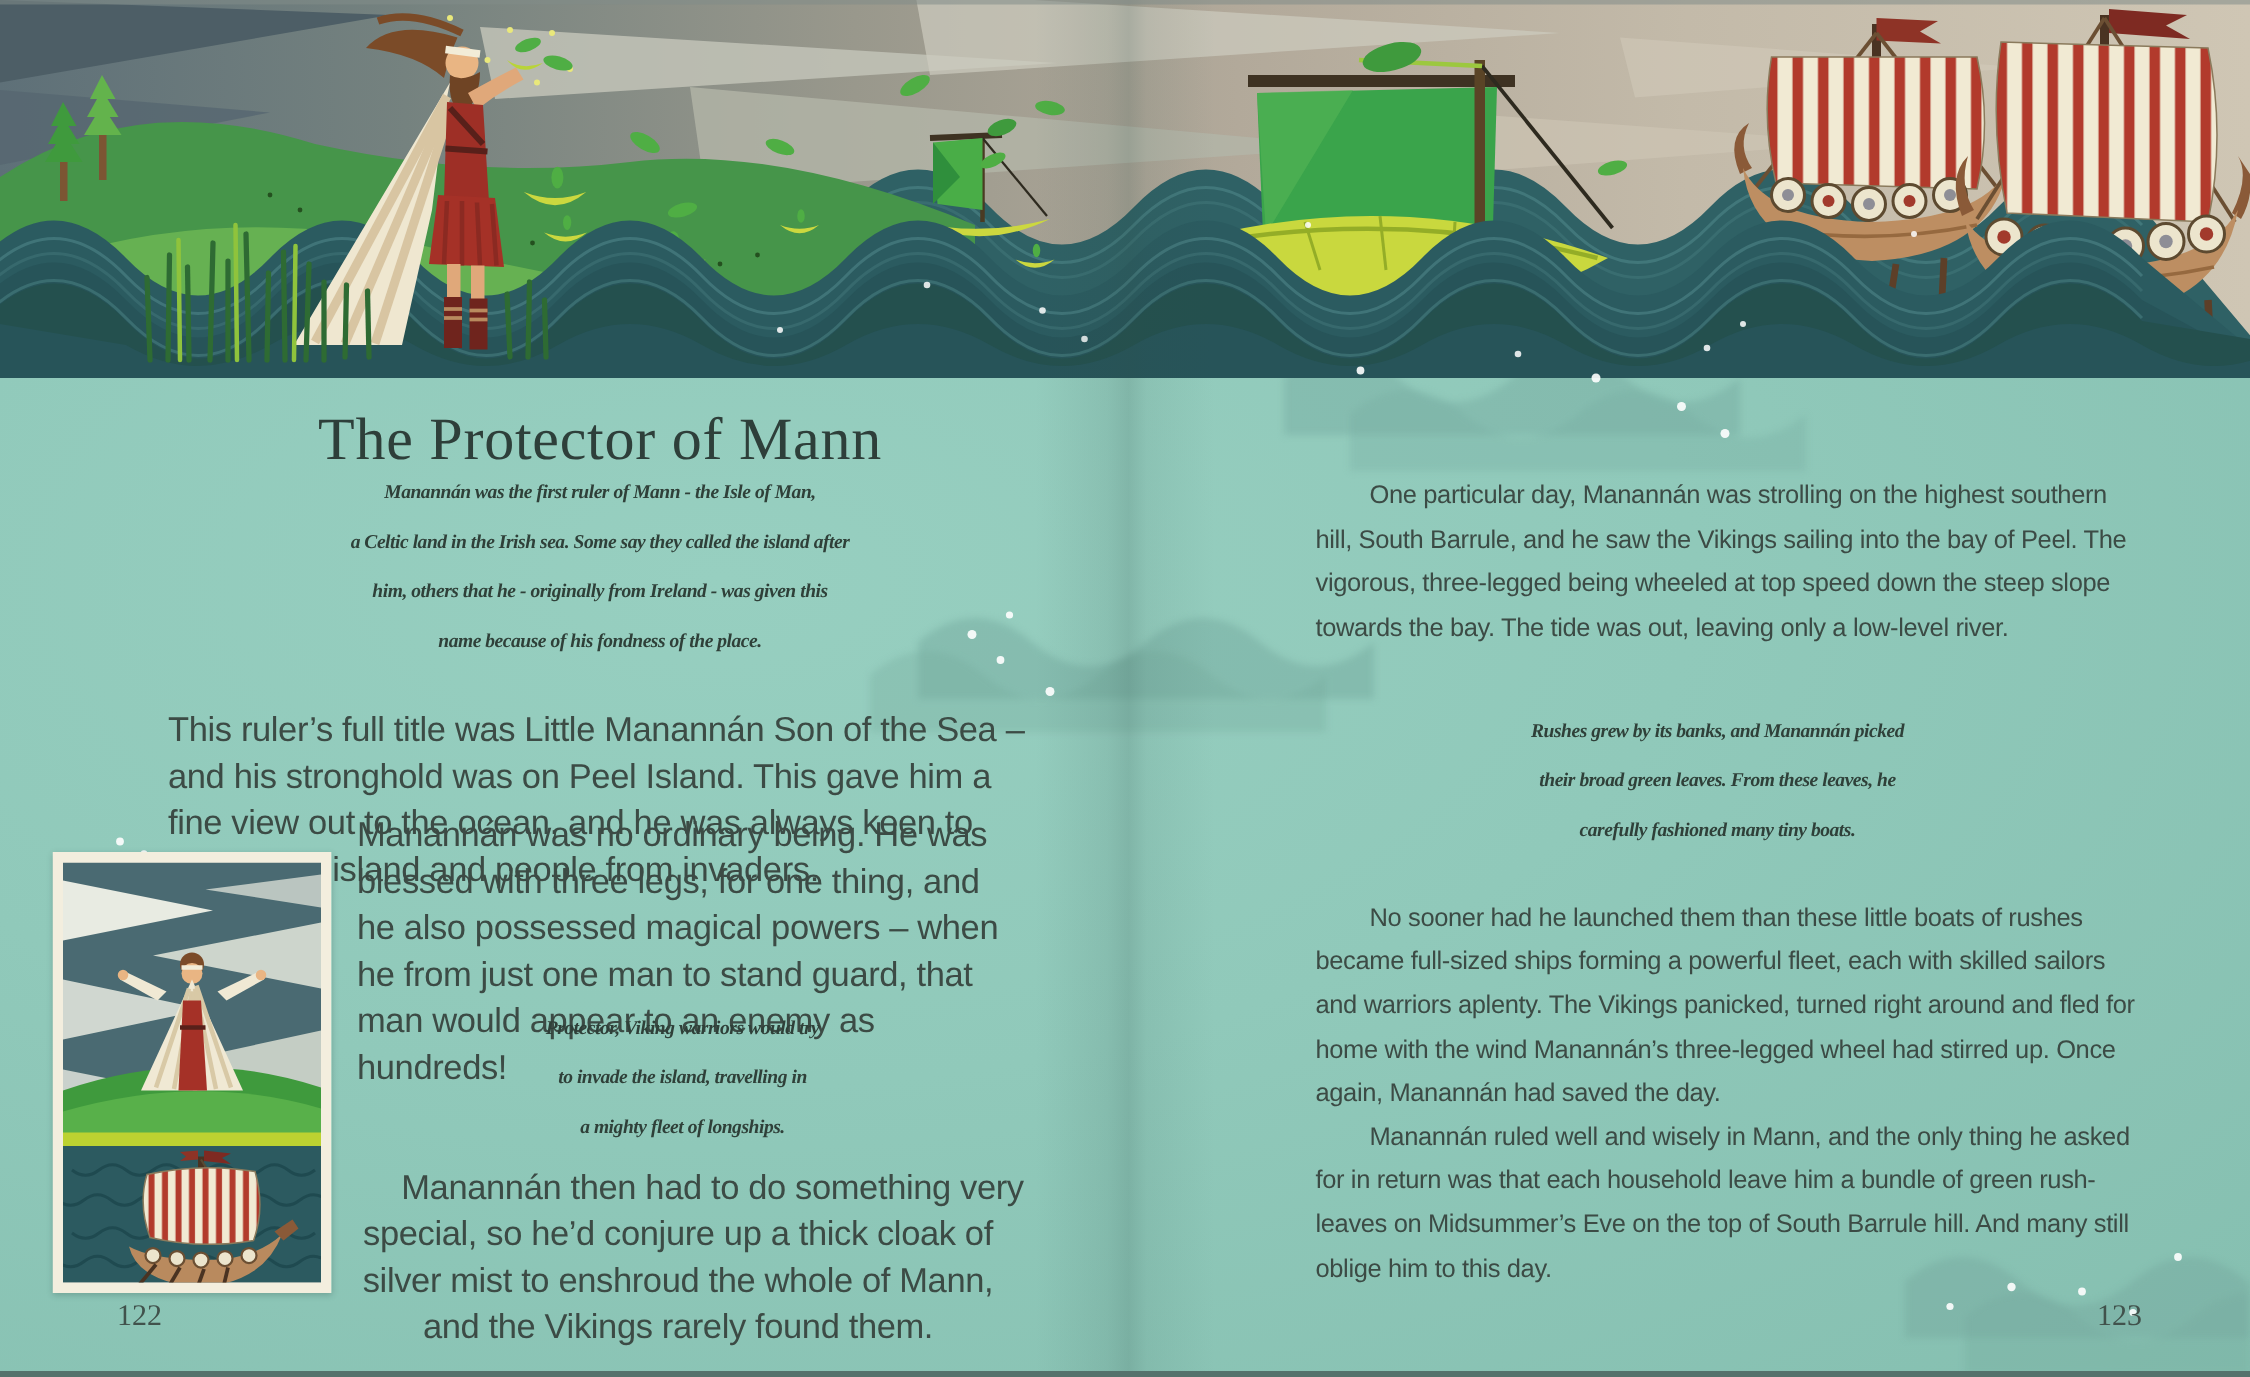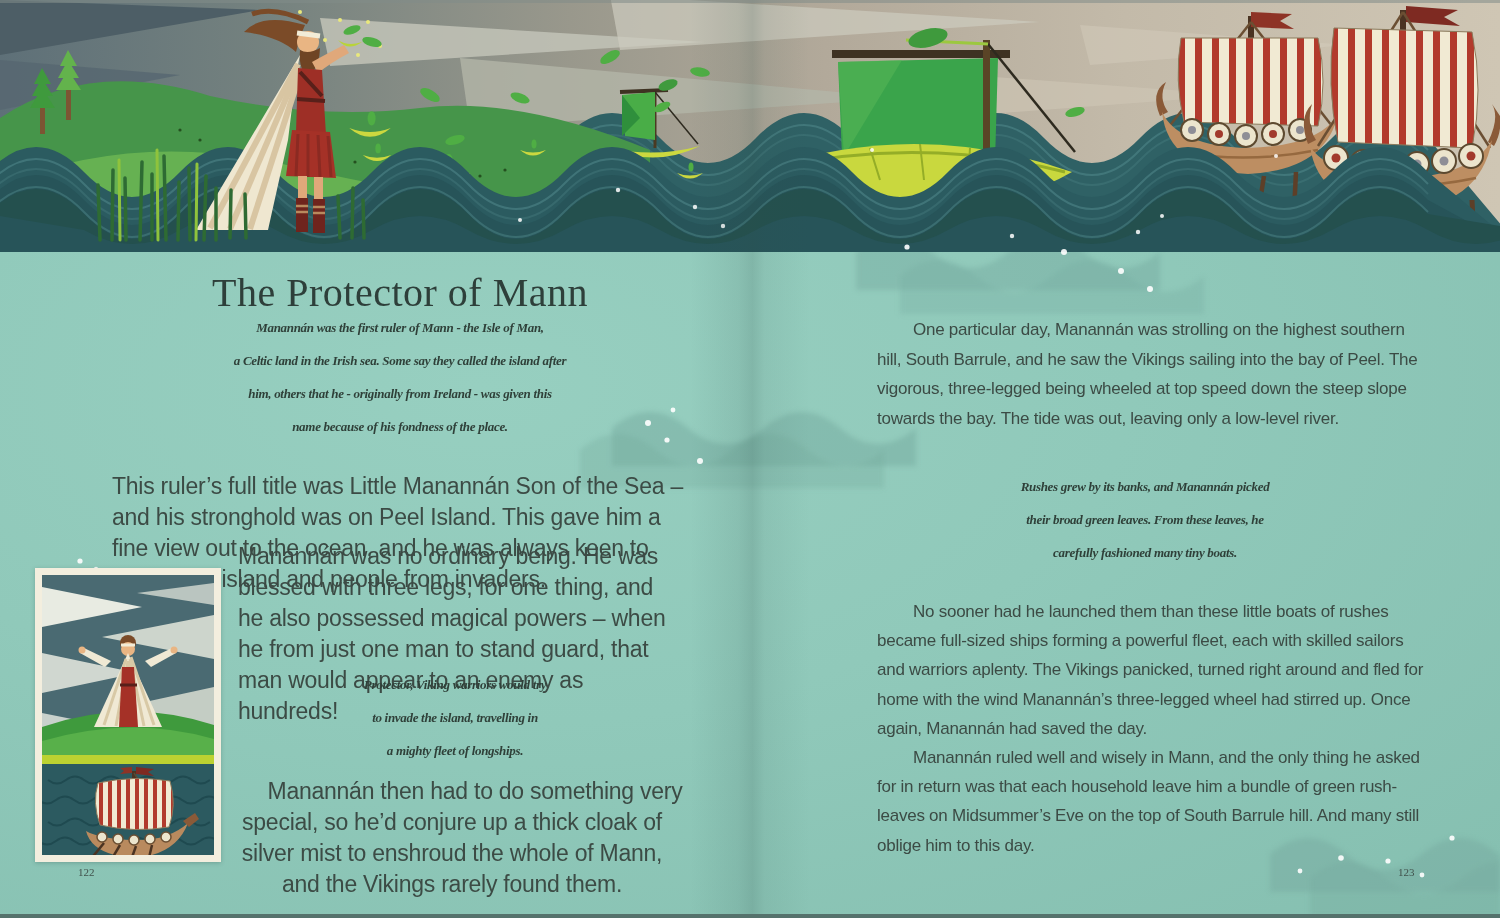--- a/index.html
+++ b/index.html
@@ -25,21 +25,21 @@
   .v-left{left:180px;top:668px;width:550px;}
   .v-right{left:890px;top:470px;width:510px;}
   .body{font-size:23px;line-height:31px;color:#3c4b45;letter-spacing:-.25px;margin:0;}
   .b-l1{left:112px;top:471px;width:578px;}
   .b-l2{left:238px;top:541px;width:440px;}
   .b-l3{left:220px;top:776px;width:464px;text-indent:46px;text-align:center;}
   .col-r{left:877px;width:550px;}
   .r1{top:315px;line-height:29.5px;}
   .r23{top:576px;line-height:29.2px;margin-top:21px;}
   .col-r p{margin:0;text-indent:36px;font-size:17px;color:#3c4b45;letter-spacing:-.25px;}
-  .pagenum{font-family:"Liberation Serif",serif;font-size:11px;color:#41524c;}
+  .pagenum{font-family:"Liberation Serif",serif;font-size:20px;color:#41524c;}
   .pn-l{left:78px;top:866px;}
   .pn-r{left:1398px;top:866px;}
   
   .inset{left:35px;top:568px;width:186px;height:294px;margin:0;
     box-shadow:0 1px 4px rgba(30,60,55,.25);}
 </style>
 </head>
 <body>
 
 <div class="stage">

